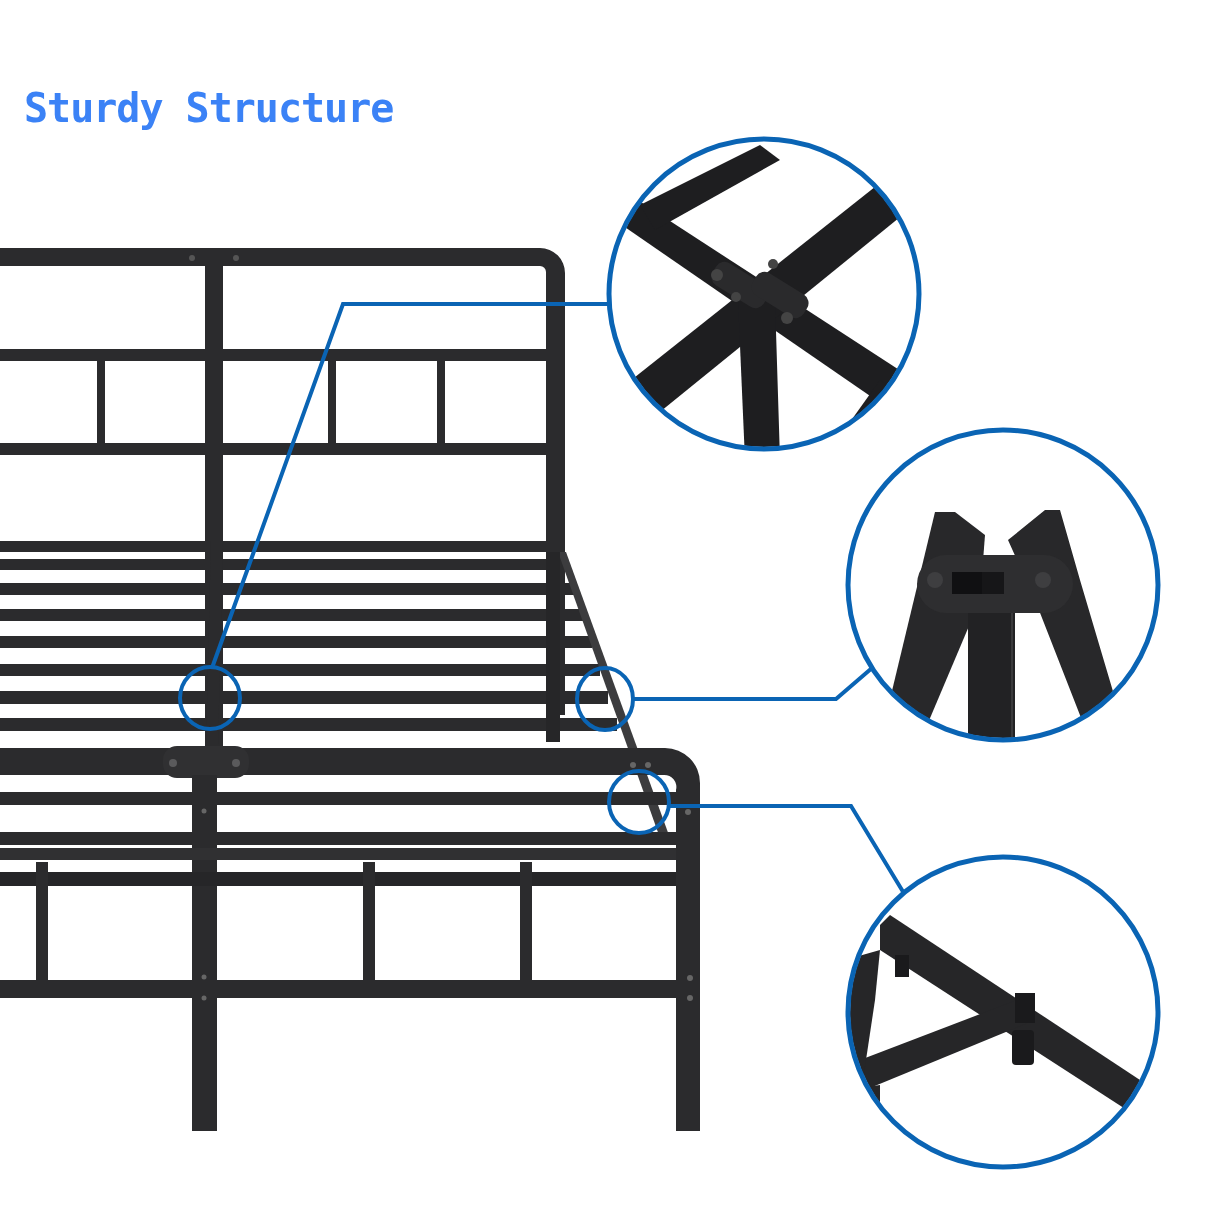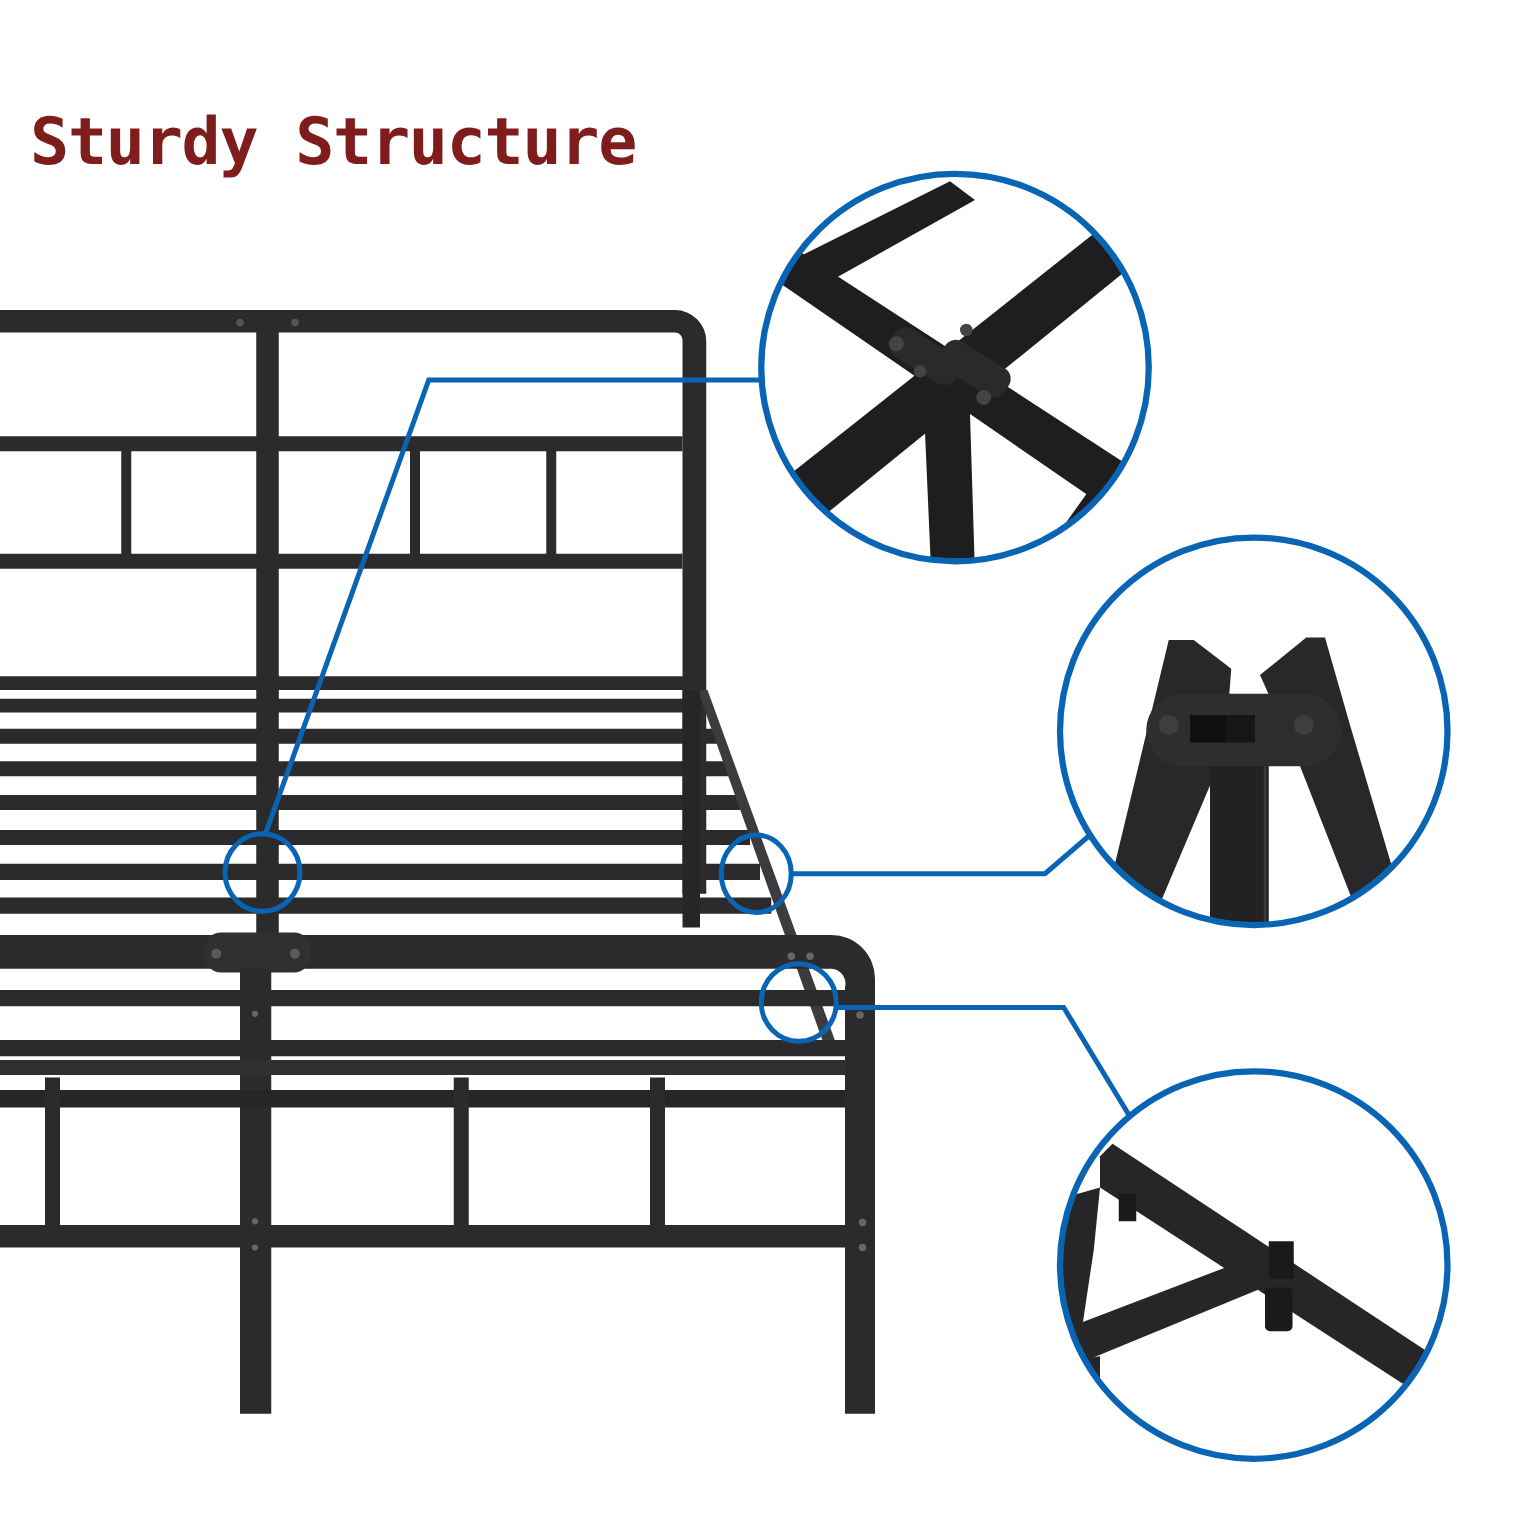--- a/index.html
+++ b/index.html
@@ -1,21 +1,21 @@
 <!DOCTYPE html>
 <html><head>
   <meta charset="utf-8">
   <style>
     html, body { margin: 0; padding: 0; background: #ffffff; }
     body { width: 1214px; height: 1214px; position: relative; overflow: hidden; }
     .title {
       position: absolute; left: 24px; top: 88px;
       font-family: "DejaVu Sans Mono", monospace;
-      font-weight: bold; font-size: 52px; letter-spacing: -1px;
-      color: #7f1d1d; line-height: 1;
+      font-weight: bold; font-size: 40px; letter-spacing: -1px;
+      color: #3b82f6; line-height: 1;
     }
     svg.scene { position: absolute; left: 0; top: 0; }
   </style>
 </head>
 <body>
 
 <div class="title">Sturdy Structure</div>
 
 <svg class="scene" width="1214" height="1214" viewBox="0 0 1214 1214">
   <defs>

